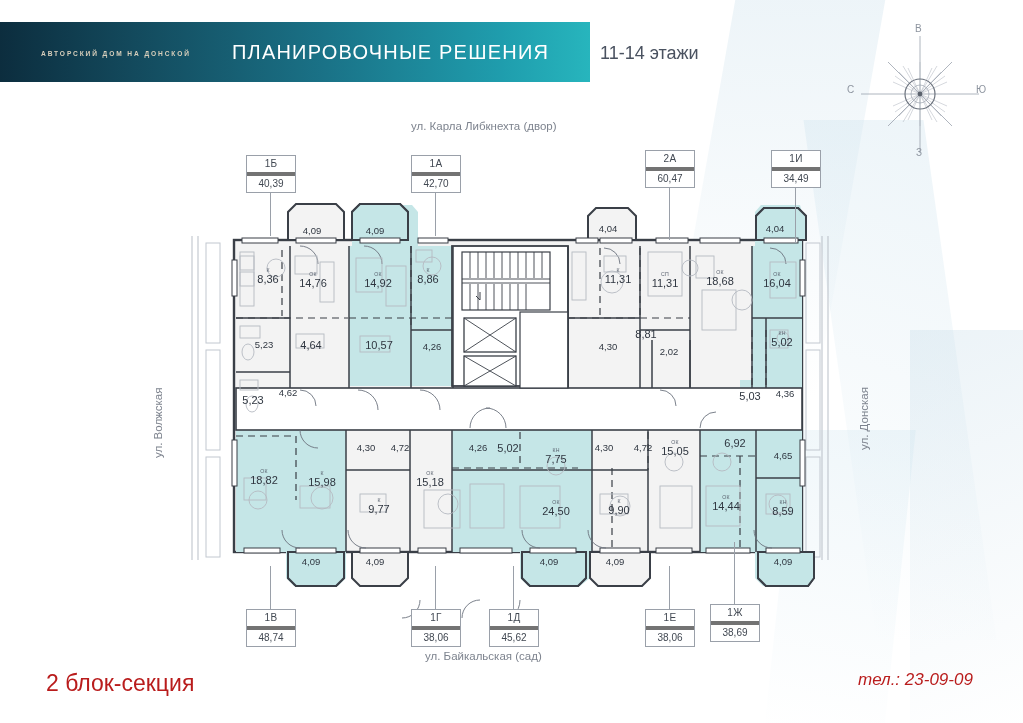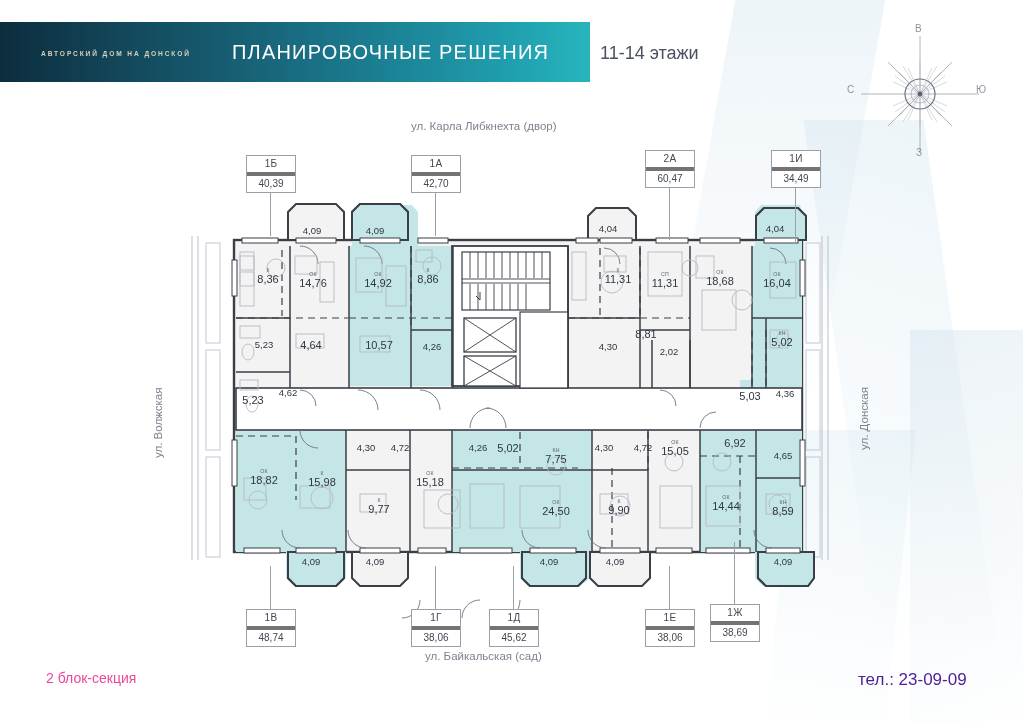--- a/index.html
+++ b/index.html
@@ -180,28 +180,29 @@
     color: #2e3views;
     color: #2f3640;
     font-weight: 400;
   }
   .room.small .r-val { font-size: 9.5px; }
 
   
   #footer-left {
     position: absolute;
     left: 46px; top: 670px;
-    font-size: 14px;
-    color: #ec4899;
+    font-size: 23px;
+    color: #b91c1c;
   }
   #footer-right {
     position: absolute;
     left: 858px; top: 670px;
     font-size: 17px;
-    color: #4c1d95;
+    color: #b91c1c;
+    font-style: italic;
   }
 </style>
 </head>
 <body>
 
 <div class="bg-shape" id="bg-a"></div>
 <div class="bg-shape" id="bg-b"></div>
 <div class="bg-shape" id="bg-c"></div>
 <div class="bg-shape" id="bg-d"></div>
 

